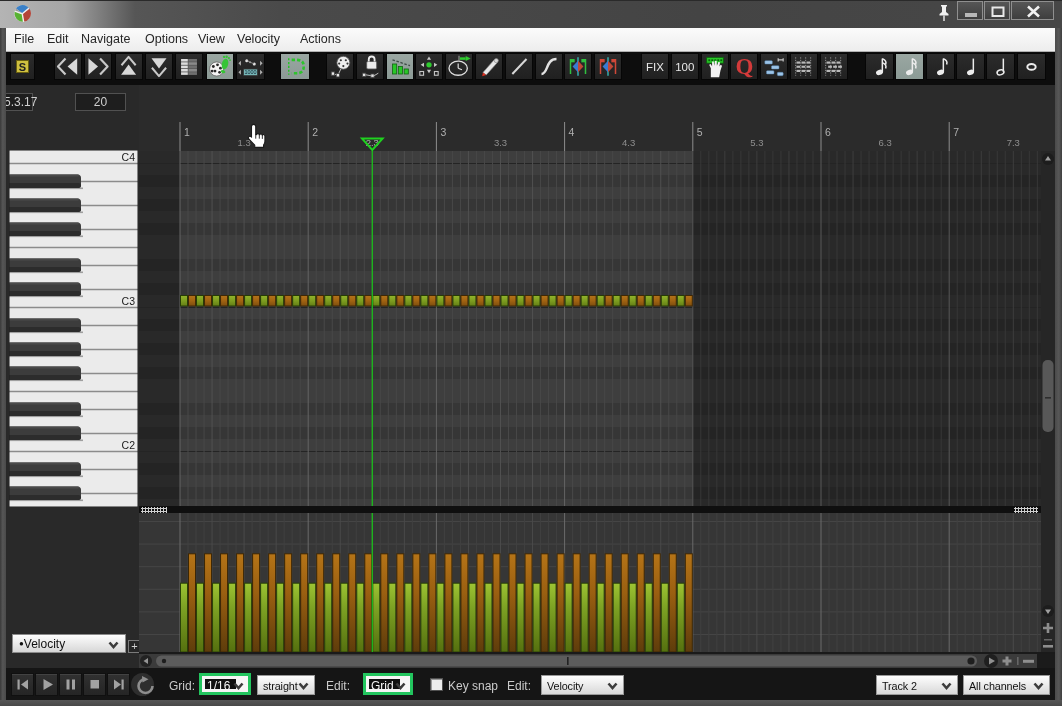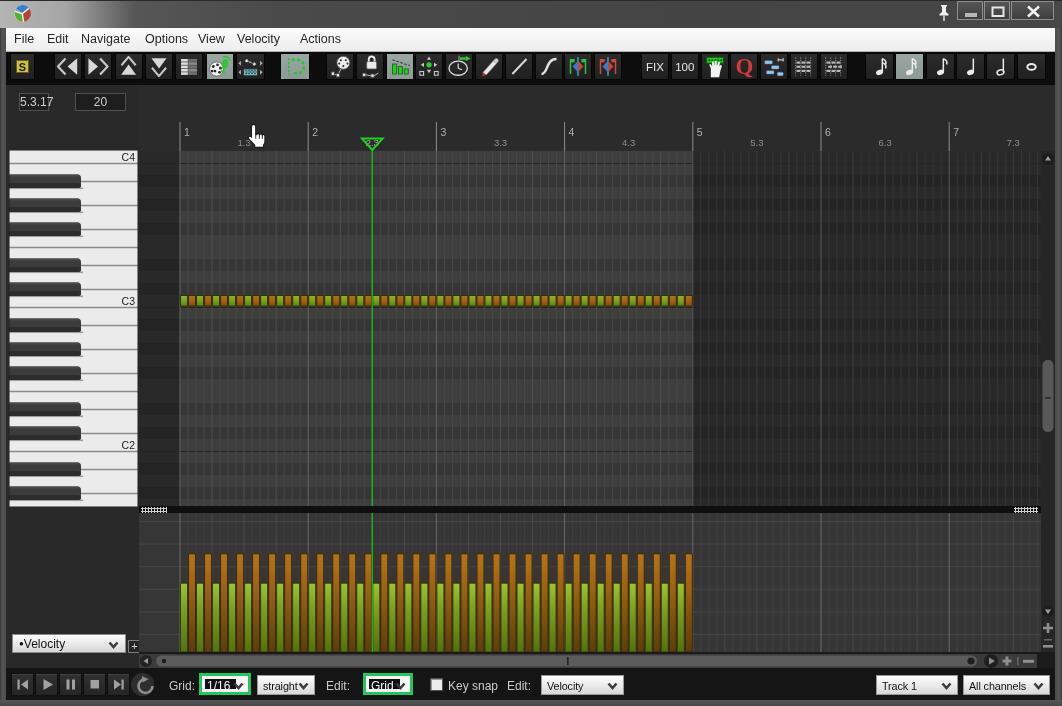--- a/index.html
+++ b/index.html
@@ -354,21 +354,21 @@
         </svg>
       </div>
       <div class="tb" style="left:1016.5px;top:1px;width:29px;height:27px;background:linear-gradient(#2c2c2c,#202020);">
         <svg width="30" height="30" viewBox="0 0 30 30">
           <ellipse cx="15" cy="15.5" rx="5" ry="3.4" fill="none" stroke="#ececec" stroke-width="2.4"></ellipse>
         </svg>
       </div>
       <div style="position:absolute;left:1046px;top:56px;width:8px;height:24px;background-image:radial-gradient(circle at 1.5px 1.5px,#8a8a8a 1px,transparent 1.3px);background-size:4px 4px"></div>
     </div>
 <div id="leftpanel">
-<div class="vbox" style="left:19px;width:30px">5.3.17</div>
+<div class="vbox" style="left:3px;width:30px">5.3.17</div>
 <div class="vbox" style="left:75px;width:51px">20</div>
 <svg id="keys" style="position:absolute;left:9px;top:65px" width="129" height="357">
         <rect x="0" y="0" width="129" height="357" fill="#ebebeb"></rect>
         <line x1="0" y1="13.5" x2="129" y2="13.5" stroke="#8c8c8c" stroke-width="1.4"></line>
         <line x1="0" y1="31.5" x2="129" y2="31.5" stroke="#8c8c8c" stroke-width="1.4"></line>
         <line x1="0" y1="55.5" x2="129" y2="55.5" stroke="#8c8c8c" stroke-width="1.4"></line>
         <line x1="0" y1="79.5" x2="129" y2="79.5" stroke="#8c8c8c" stroke-width="1.4"></line>
         <line x1="0" y1="97.5" x2="129" y2="97.5" stroke="#8c8c8c" stroke-width="1.4"></line>
         <line x1="0" y1="115.5" x2="129" y2="115.5" stroke="#8c8c8c" stroke-width="1.4"></line>
         <line x1="0" y1="139.5" x2="129" y2="139.5" stroke="#8c8c8c" stroke-width="1.4"></line>
@@ -1049,21 +1049,21 @@
     <div id="ksbox"></div>
     <span class="tlbl" style="left:448px">Key snap</span>
     <span class="tlbl" style="left:507px">Edit:</span>
     <div class="cbl" style="left:541px;width:83px">
       <span>Velocity</span>
       <svg class="chv" style="position:absolute;right:5px;top:6px" width="11" height="8" viewBox="0 0 11 8">
         <path d="M1.5 1.5 L5.5 6 L9.5 1.5" stroke="#3c3c3c" stroke-width="2.6" fill="none"></path>
       </svg>
     </div>
     <div class="cbl" style="left:876px;width:82px">
-      <span>Track 1</span>
+      <span>Track 2</span>
       <svg class="chv" style="position:absolute;right:5px;top:6px" width="11" height="8" viewBox="0 0 11 8">
         <path d="M1.5 1.5 L5.5 6 L9.5 1.5" stroke="#3c3c3c" stroke-width="2.6" fill="none"></path>
       </svg>
     </div>
     <div class="cbl" style="left:963px;width:87px">
       <span>All channels</span>
       <svg class="chv" style="position:absolute;right:5px;top:6px" width="11" height="8" viewBox="0 0 11 8">
         <path d="M1.5 1.5 L5.5 6 L9.5 1.5" stroke="#3c3c3c" stroke-width="2.6" fill="none"></path>
       </svg>
     </div>

